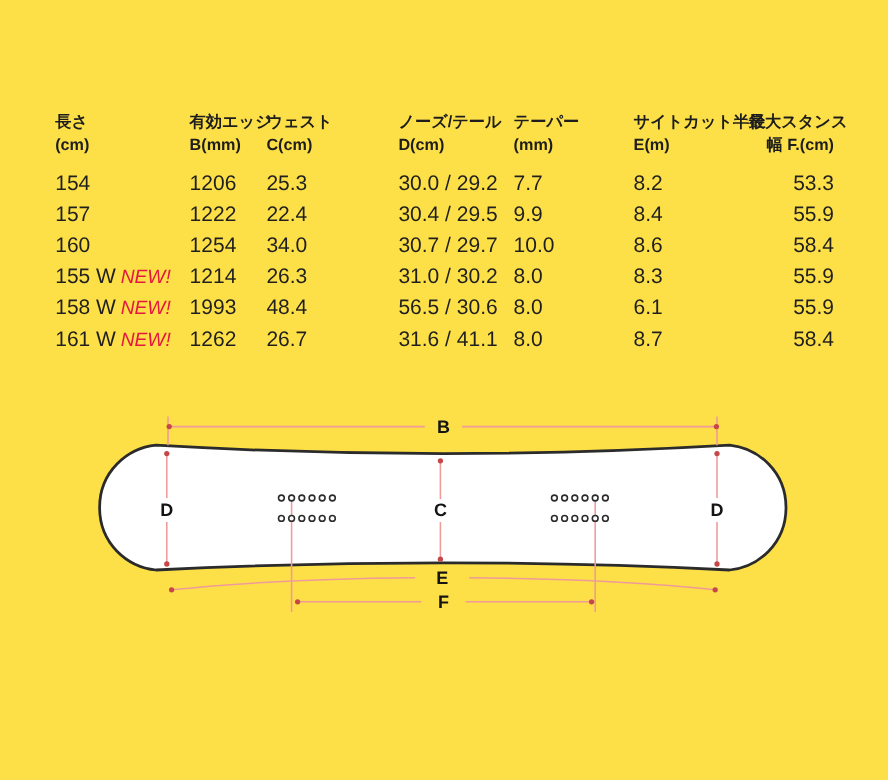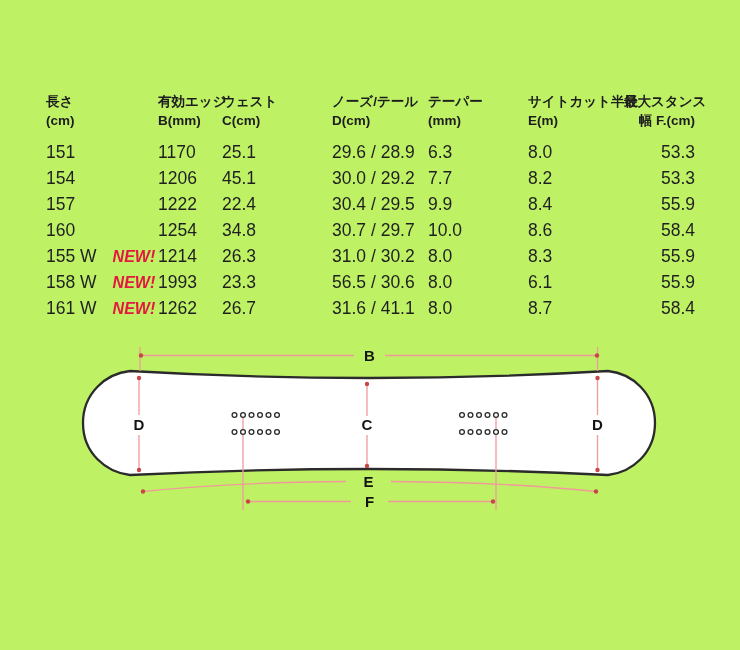--- a/index.html
+++ b/index.html
@@ -1,17 +1,17 @@
 <!DOCTYPE html>
 <html style="--accent-red: #e3173f; --dim-line: #f09a9a; --dim-dot: #c64747; --outline: #2b2b2b; --text: #1f1f1f;"><head>
 <meta charset="utf-8">
 <style>
   html,body { margin:0; padding:0; background:#ffffff; }
   .page {
-    position:relative; width:740px; height:650px; background:#bef264; overflow:hidden;
+    position:relative; width:740px; height:650px; background:#fde047; overflow:hidden;
     font-family:"Liberation Sans","DejaVu Sans",sans-serif;
     color:#1f1f1f;
   }
   
   .spec-table {
     position:absolute; left:46px; top:92px; width:649px;
     table-layout:fixed; border-collapse:collapse;
   }
   .spec-table th, .spec-table td {
     padding:0; white-space:nowrap; overflow:visible; font-weight:normal;
@@ -21,21 +21,21 @@
     font-size:13.5px; line-height:19px; font-weight:700; color:#1d1d1d;
   }
   .spec-table tbody td {
     height:26px; font-size:17.5px; color:#1f1f1f; vertical-align:middle;
   }
   .col-c { text-align:left; }
   .col-l { text-align:left; }
   .col-r { text-align:right; }
   .new-badge {
     color:var(--accent-red,#e3173f);
-    font-style:italic; font-weight:700; font-size:16px; margin-left:16px;text-align:right;
+    font-style:italic; font-weight:400; font-size:16px; margin-left:4px;text-align:right;
   }
   .new-badge:empty { display:none; }
   
   .diagram { position:absolute; left:0px; top:340px; width:740px; height:200px; }
   .dline  { stroke:var(--dim-line,#f09a9a); stroke-width:1.3; fill:none; }
   .ddot   { fill:var(--dim-dot,#c64747); }
   .outline{ stroke:var(--outline,#2b2b2b); stroke-width:2.3; fill:#ffffff; }
   .ins    { fill:#ffffff; stroke:var(--outline,#2b2b2b); stroke-width:1.3; }
   .dlabel {
     font-family:"Liberation Sans","DejaVu Sans",sans-serif;
@@ -84,68 +84,59 @@
           <div>E(m)</div>
         </th>
         <th class="col-r">
           <div>最大スタンス</div>
           <div>幅 F.(cm)</div>
         </th>
       </tr>
     </thead>
     <tbody>
       <tr>
-        <td class="col-l"><span>151</span></td>
-        <td class="col-c">1170</td>
-        <td class="col-c">25.1</td>
-        <td class="col-c">29.6 / 28.9</td>
-        <td class="col-c">6.3</td>
-        <td class="col-c">8.0</td>
-        <td class="col-r">53.3</td>
-      </tr>
-      <tr>
         <td class="col-l"><span>154</span></td>
         <td class="col-c">1206</td>
-        <td class="col-c">45.1</td>
+        <td class="col-c">25.3</td>
         <td class="col-c">30.0 / 29.2</td>
         <td class="col-c">7.7</td>
         <td class="col-c">8.2</td>
         <td class="col-r">53.3</td>
       </tr>
       <tr>
         <td class="col-l"><span>157</span></td>
         <td class="col-c">1222</td>
         <td class="col-c">22.4</td>
         <td class="col-c">30.4 / 29.5</td>
         <td class="col-c">9.9</td>
         <td class="col-c">8.4</td>
         <td class="col-r">55.9</td>
       </tr>
       <tr>
         <td class="col-l"><span>160</span></td>
         <td class="col-c">1254</td>
-        <td class="col-c">34.8</td>
+        <td class="col-c">34.0</td>
         <td class="col-c">30.7 / 29.7</td>
         <td class="col-c">10.0</td>
         <td class="col-c">8.6</td>
         <td class="col-r">58.4</td>
       </tr>
       <tr>
         <td class="col-l"><span>155 W</span><span class="new-badge">NEW!</span></td>
         <td class="col-c">1214</td>
         <td class="col-c">26.3</td>
         <td class="col-c">31.0 / 30.2</td>
         <td class="col-c">8.0</td>
         <td class="col-c">8.3</td>
         <td class="col-r">55.9</td>
       </tr>
       <tr>
         <td class="col-l"><span>158 W</span><span class="new-badge">NEW!</span></td>
         <td class="col-c">1993</td>
-        <td class="col-c">23.3</td>
+        <td class="col-c">48.4</td>
         <td class="col-c">56.5 / 30.6</td>
         <td class="col-c">8.0</td>
         <td class="col-c">6.1</td>
         <td class="col-r">55.9</td>
       </tr>
       <tr>
         <td class="col-l"><span>161 W</span><span class="new-badge">NEW!</span></td>
         <td class="col-c">1262</td>
         <td class="col-c">26.7</td>
         <td class="col-c">31.6 / 41.1</td>

